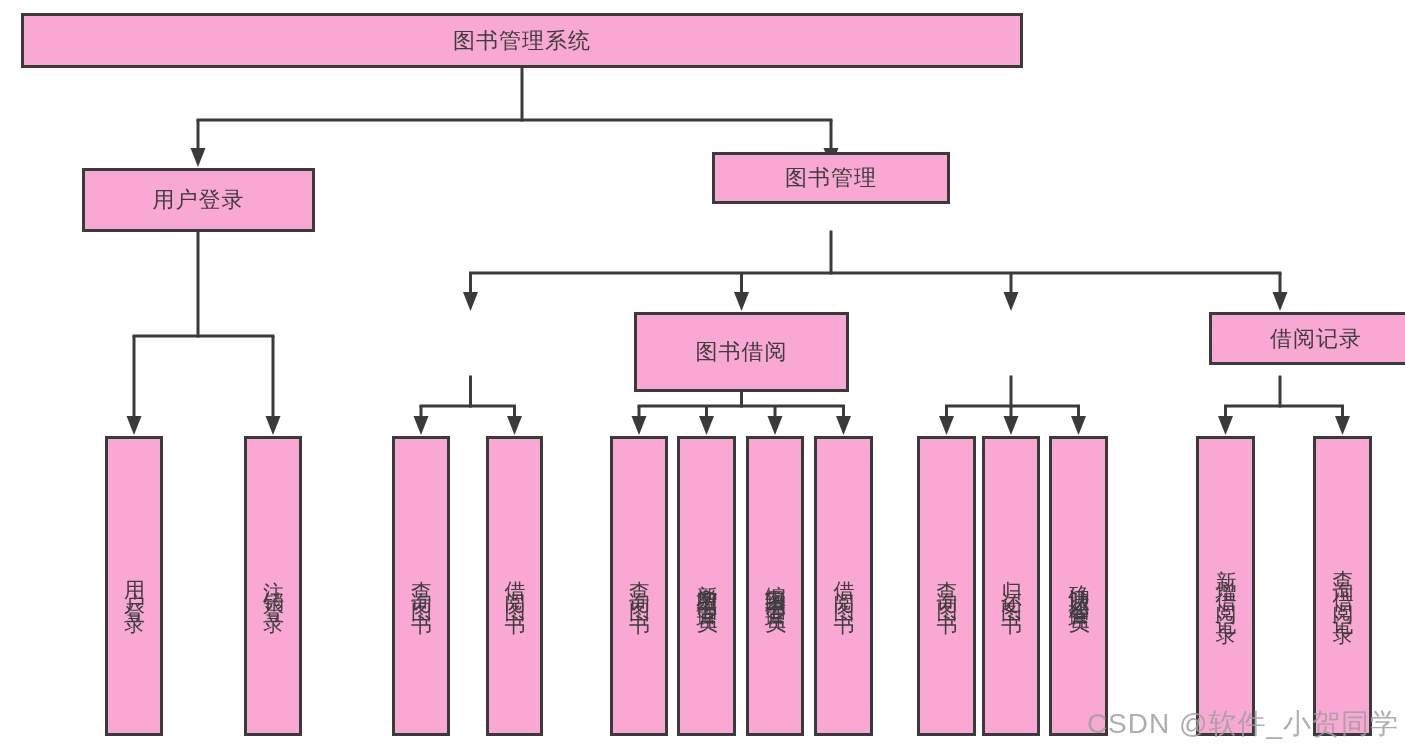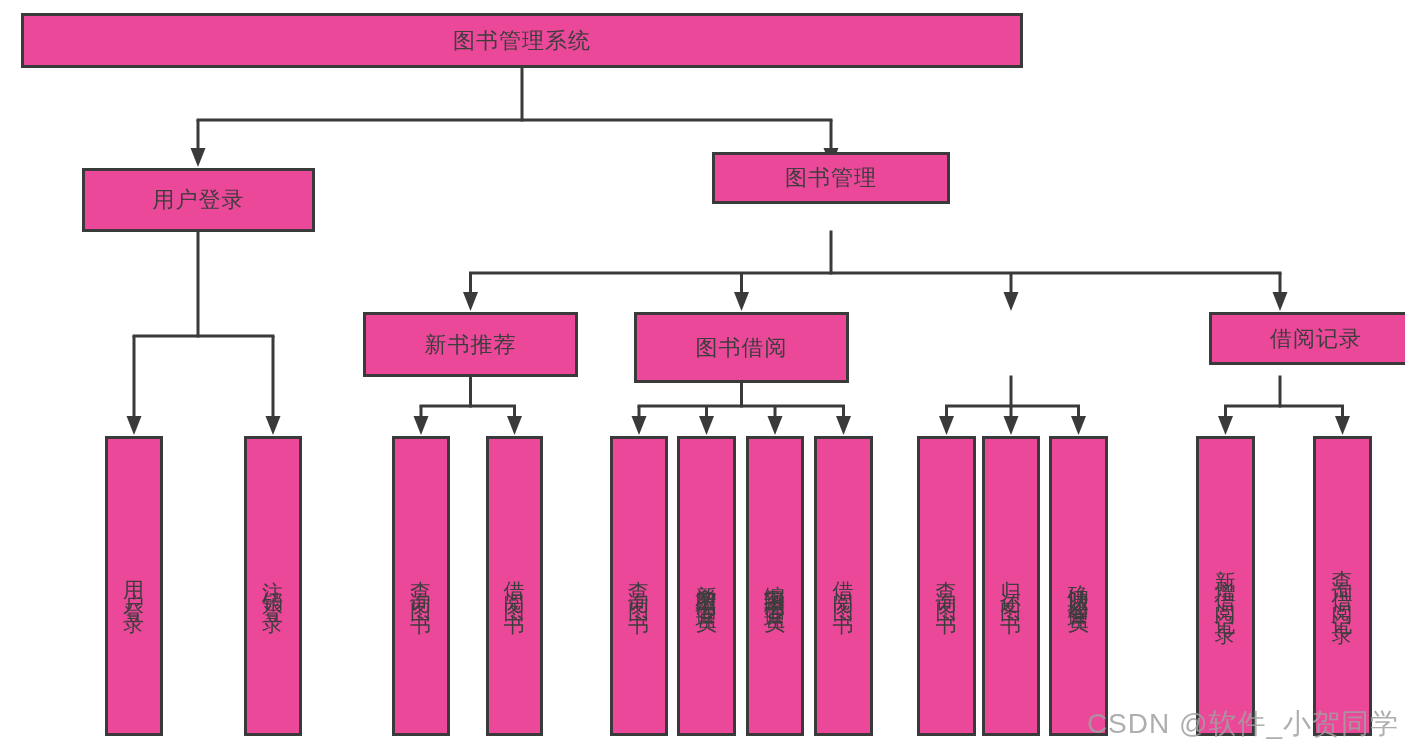--- a/index.html
+++ b/index.html
@@ -20,26 +20,27 @@
   .connectors{
     position:absolute;
     left:0;top:0;
     width:1405px;height:747px;
     pointer-events:none;
   }
   .node{
     position:absolute;
     box-sizing:border-box;
     border:3px solid var(--line);
-    background:#ec4899;
+    background:#f9a8d4;
     display:flex;
     align-items:center;
     justify-content:center;
     color:var(--text);
     text-align:center;
+    font-family:Liberation Serif, serif;
   }
   .h{
     font-size:22px;
     letter-spacing:1px;
   }
   .v{
     font-size:21px;
   }
   .vt{
     writing-mode:vertical-rl;
@@ -127,24 +128,21 @@
     <span>图书管理系统</span>
   </div>
 
   <div class="node h" style="left:82px;top:168px;width:233px;height:64px">
     <span>用户登录</span>
   </div>
   <div class="node h" style="left:712px;top:152px;width:238px;height:52px">
     <span>图书管理</span>
   </div>
 
-  <div class="node h" style="left:363px;top:312px;width:215px;height:65px">
-    <span>新书推荐</span>
-  </div>
-  <div class="node h" style="left:634px;top:312px;width:215px;height:71px">
+  <div class="node h" style="left:634px;top:312px;width:215px;height:80px">
     <span>图书借阅</span>
   </div>
   <div class="node h" style="left:1209px;top:312px;width:214px;height:53px">
     <span>借阅记录</span>
   </div>
 
   <div class="node v" style="left:105px;top:436px;width:58px;height:300px">
     <span class="vt">用户登录</span>
   </div>
   <div class="node v" style="left:244px;top:436px;width:58px;height:300px">

